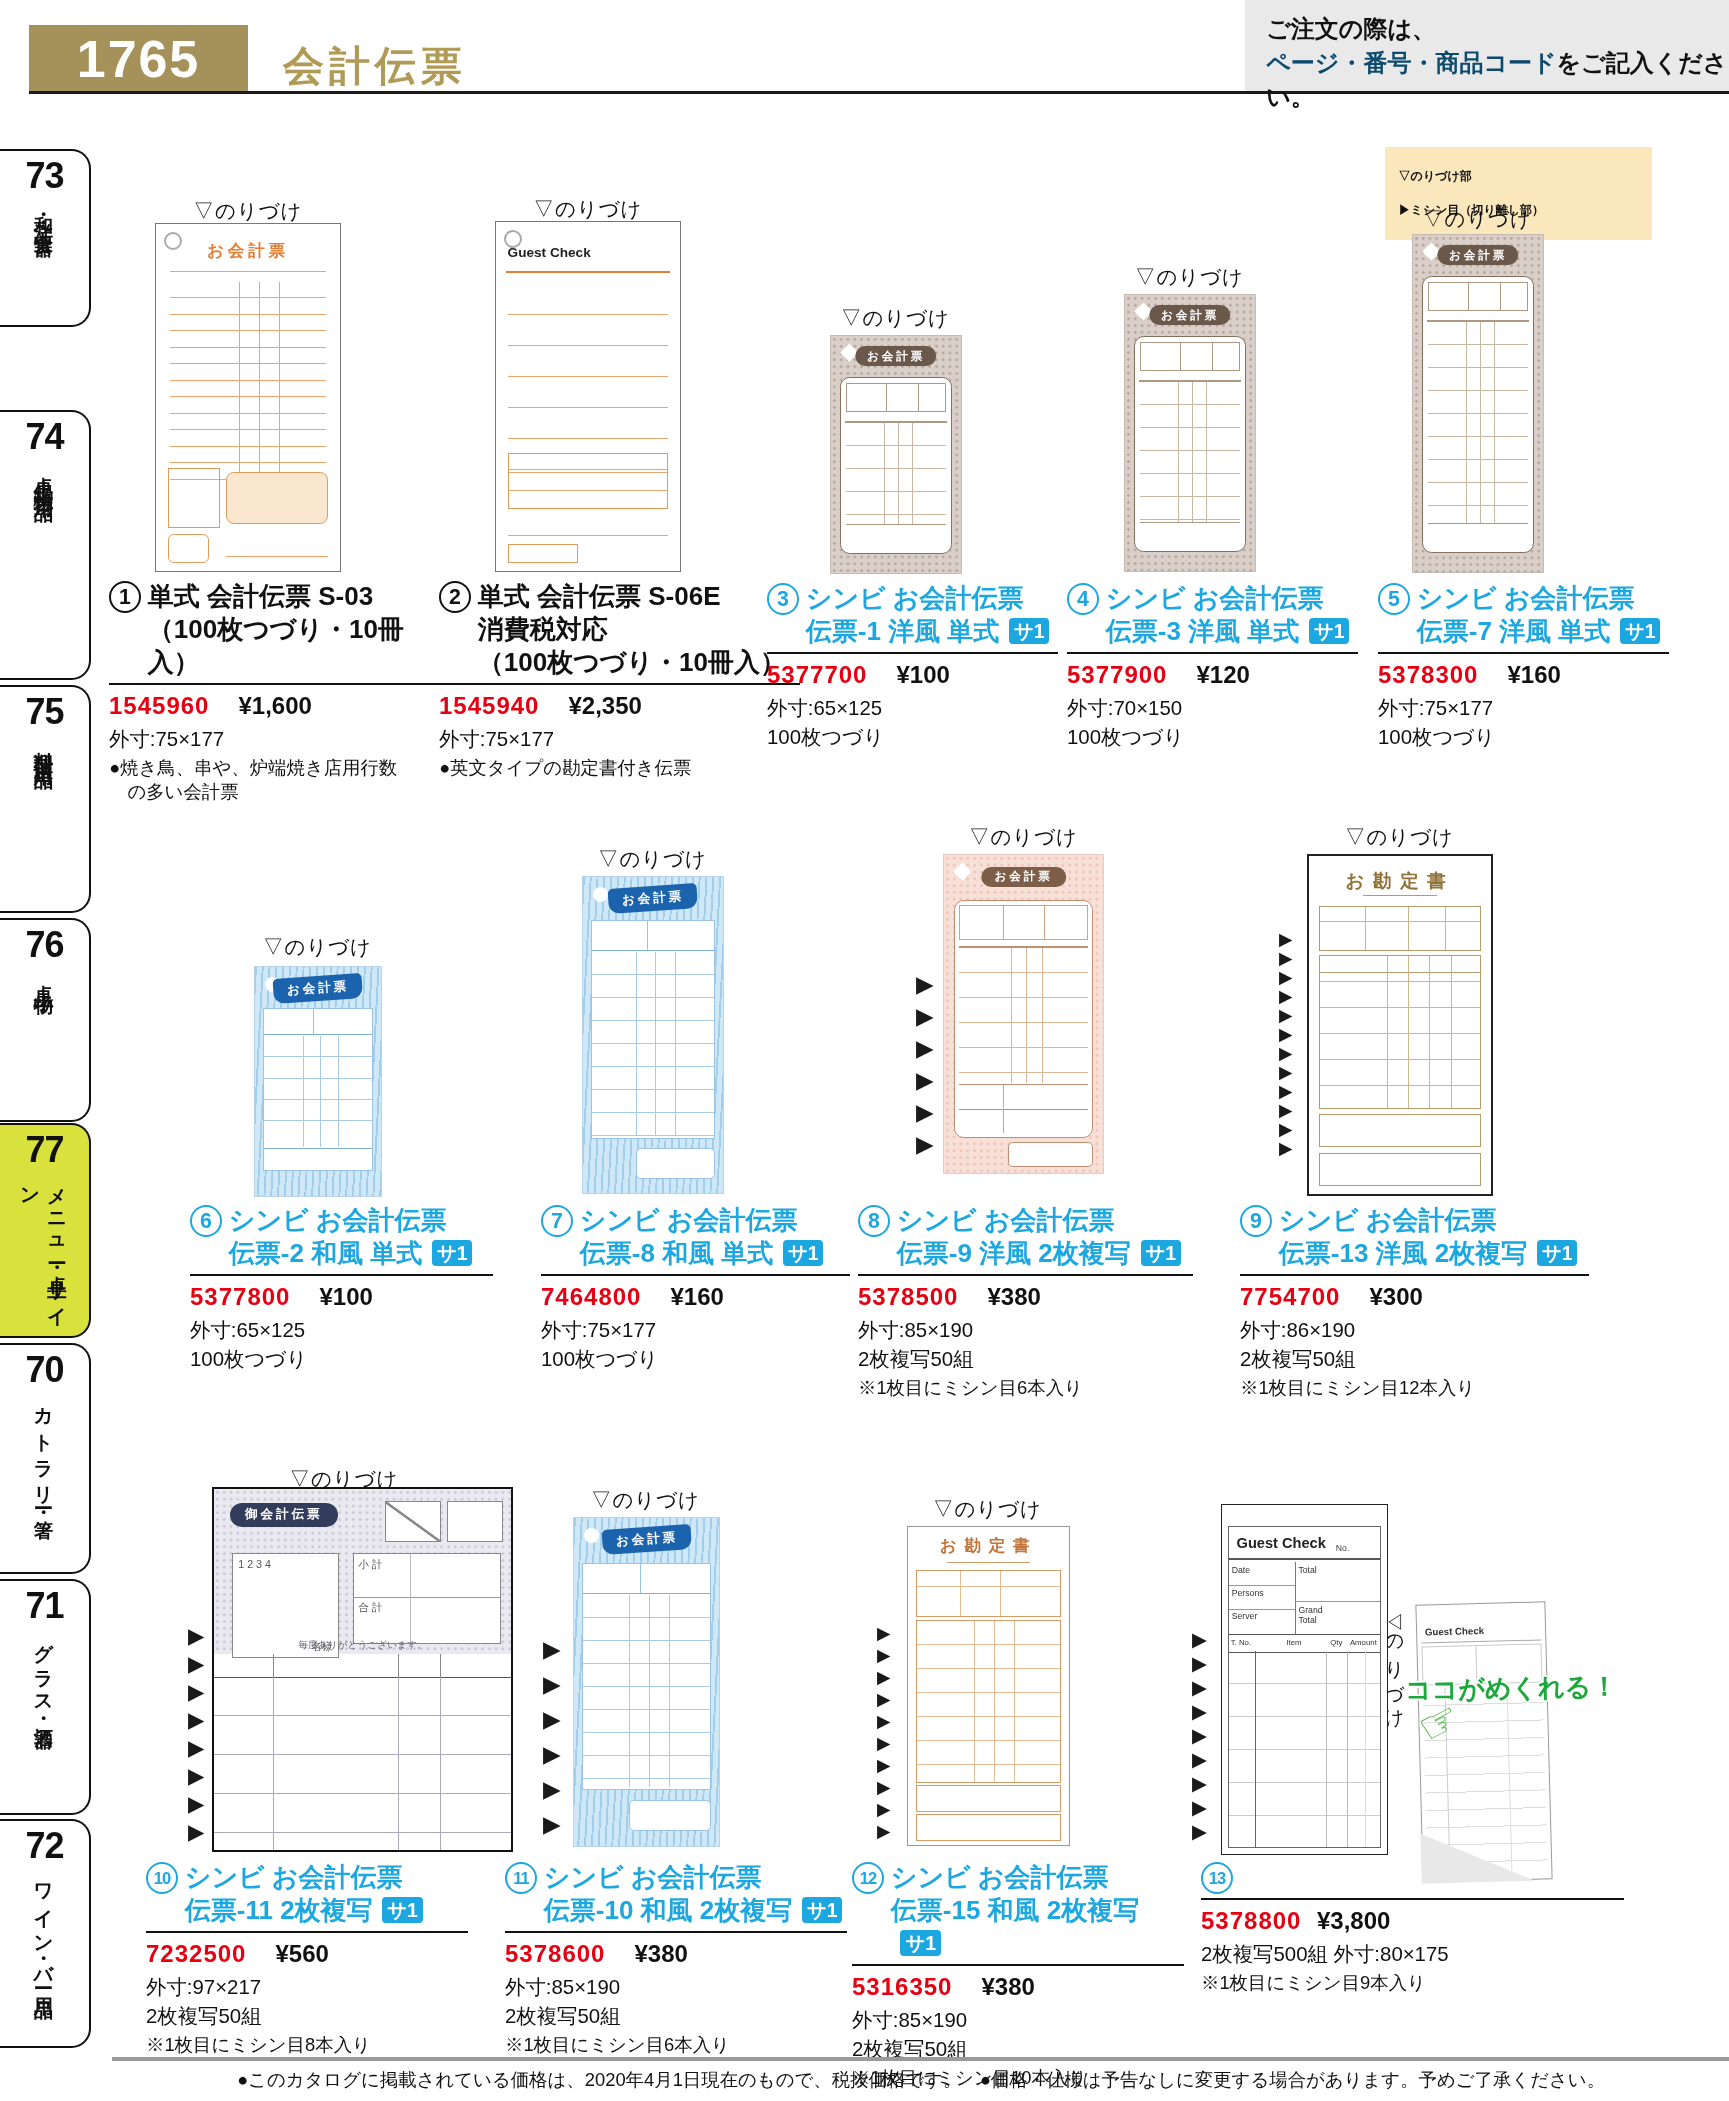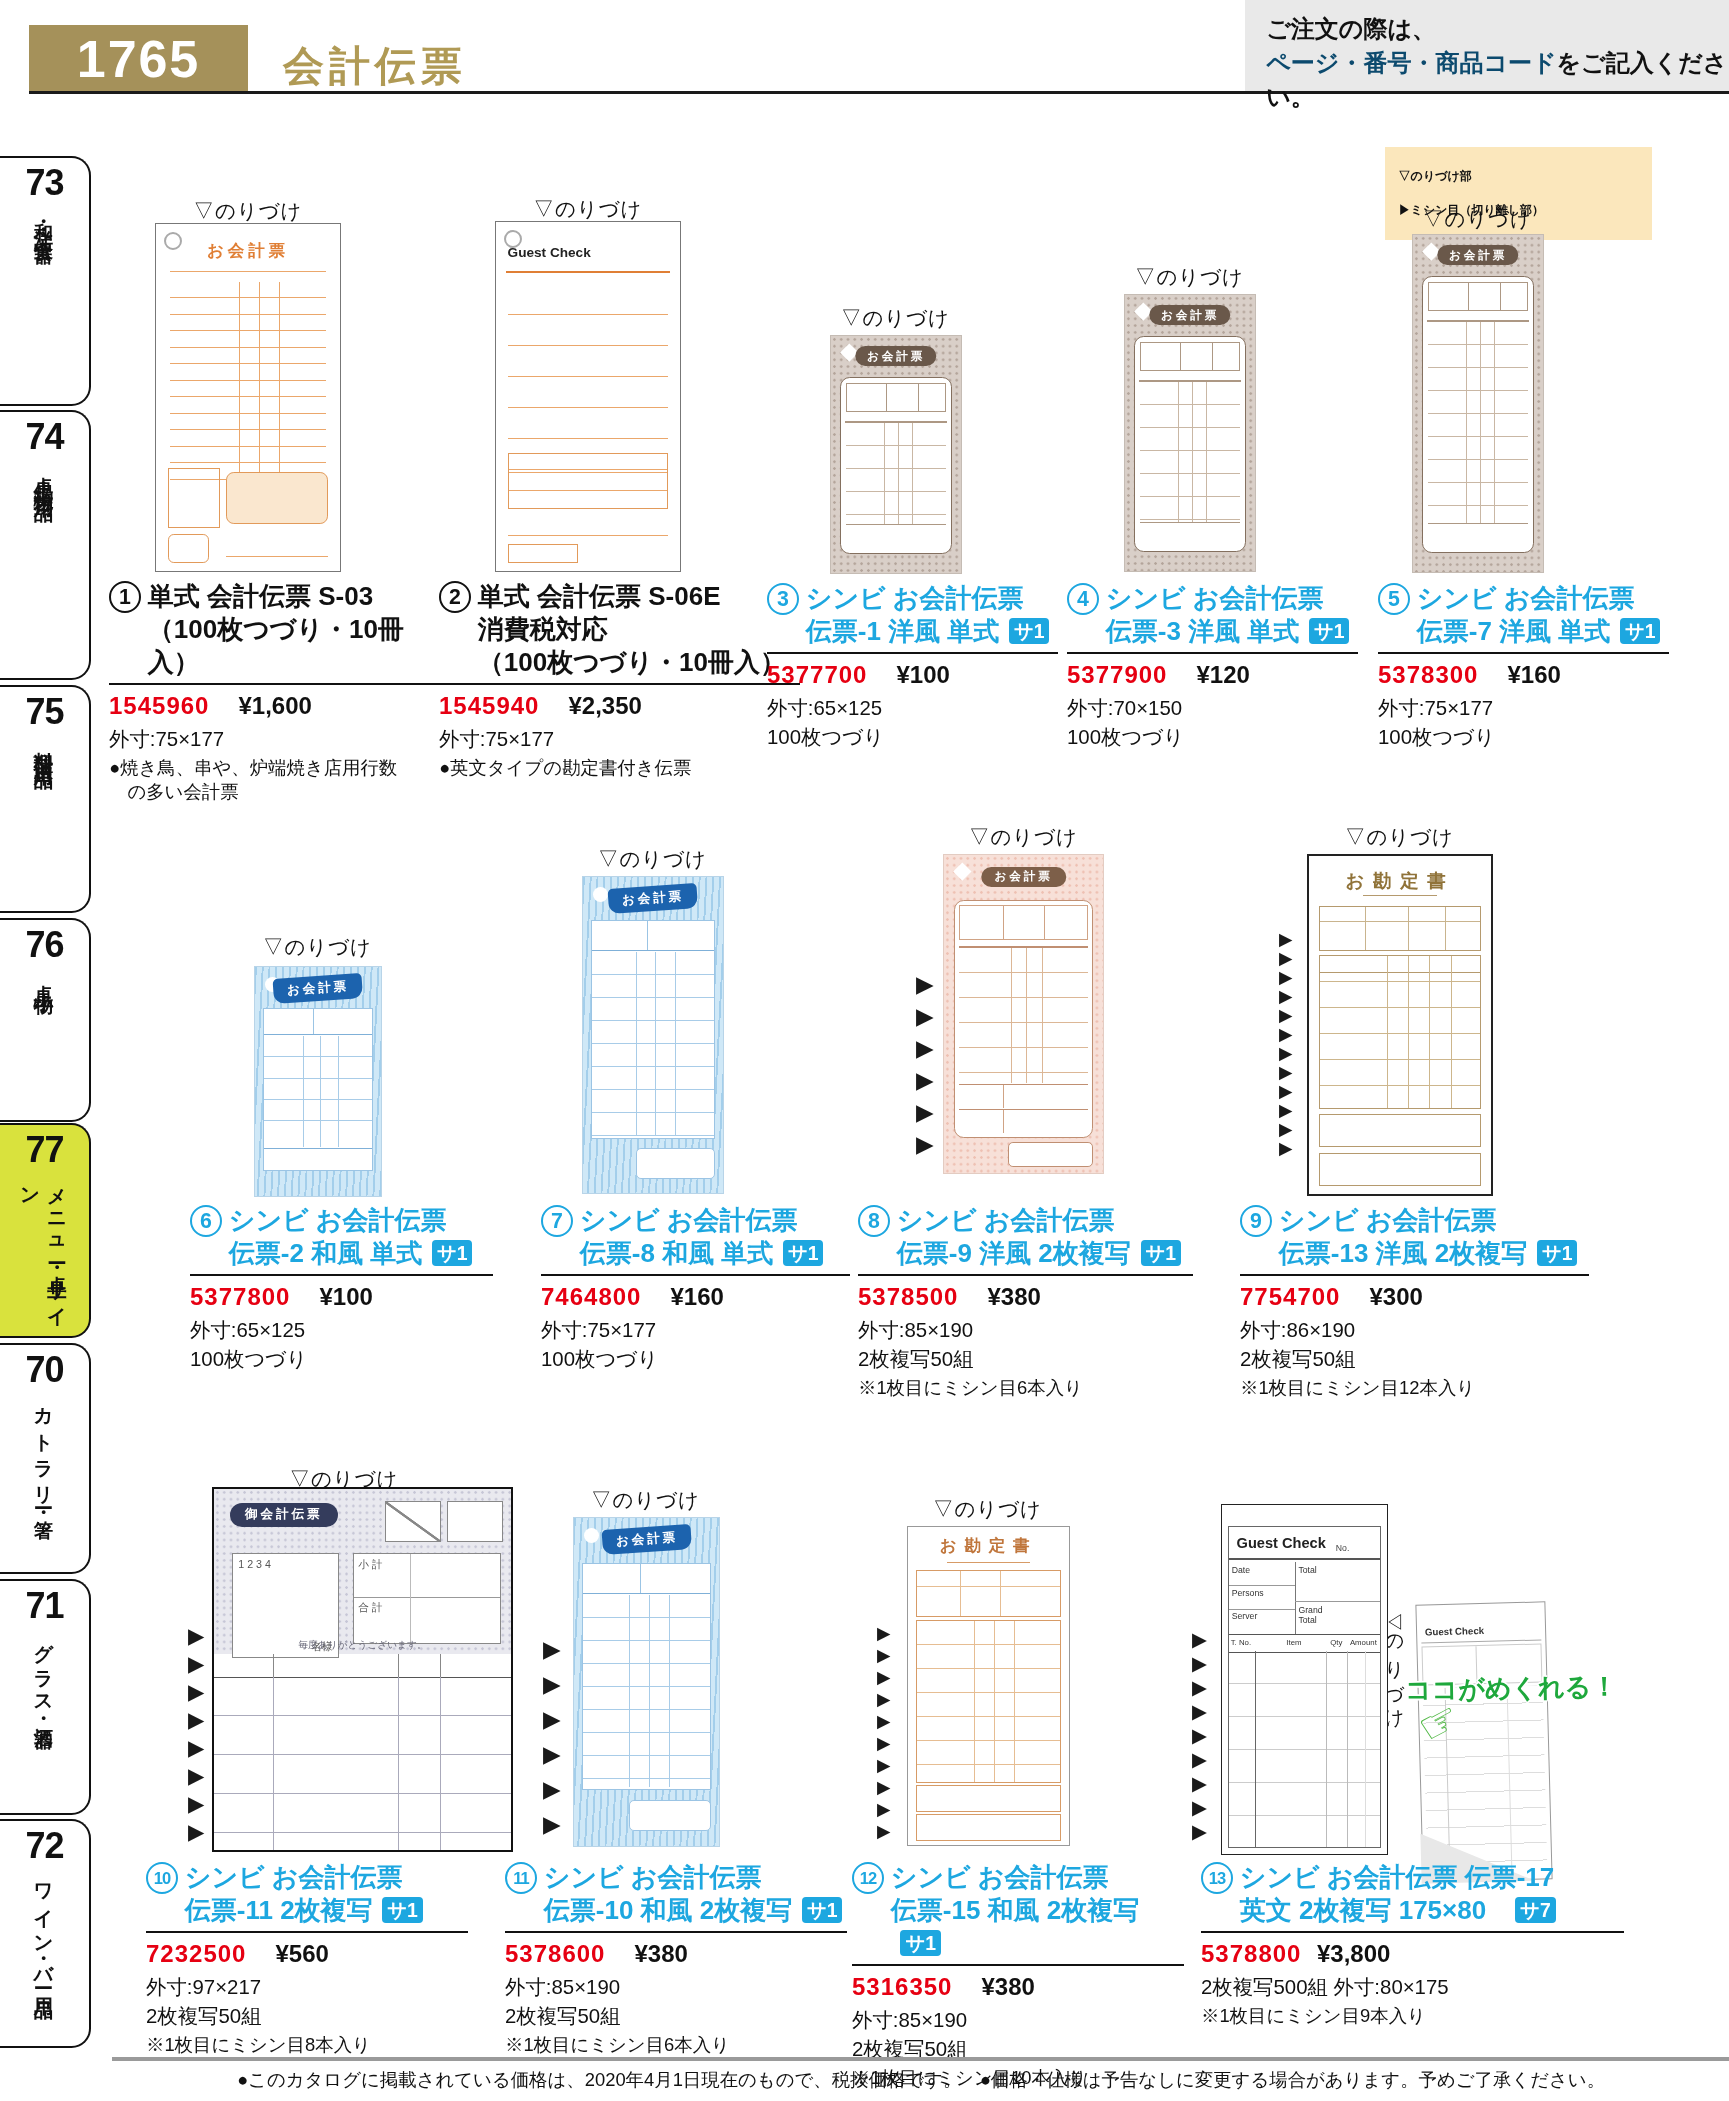--- a/index.html
+++ b/index.html
@@ -75,21 +75,21 @@
 <div id="headline"></div>
 <div id="orderbox">
   <div>ご注文の際は、</div>
   <div><span class="red">ページ・番号・商品コード</span><span>をご記入ください。</span></div>
 </div>
 <div id="legend">
   <div>▽のりづけ部</div>
   <div>▶ミシン目（切り離し部）</div>
 </div>
 
-<div class="tab" style="top:156px;height:250px">
+<div class="tab" style="top:149px;height:178px">
   <div class="tnum">73</div>
   <div class="tlabel">和・洋・中食器</div>
 </div>
 <div class="tab" style="top:410px;height:270px">
   <div class="tnum">74</div>
   <div class="tlabel">卓上鍋・焼物用品</div>
 </div>
 <div class="tab" style="top:685px;height:228px">
   <div class="tnum">75</div>
   <div class="tlabel">料理演出用品</div>
@@ -607,24 +607,20 @@
     </div>
   <div class="tunder"></div>
   <div class="crow"><span class="code">5316350</span><span class="price">¥380</span></div>
   <div class="spec">外寸:85×190</div>
   <div class="spec">2枚複写50組</div>
   <div class="note">※1枚目にミシン目10本入り</div>
 </div>
 <div class="prod" style="left:1201px;top:1861px;width:423px">
   <div class="trow">
       <span class="cnum sm">13</span>
-    <div class="tlines">
-        <div>シンビ お会計伝票 伝票-17</div>
-      <div><span>英文 2枚複写 175×80</span><span class="badge" style="margin-left:29px">サ7</span></div>
-      </div>
     </div>
   <div class="tunder"></div>
   <div class="crow"><span class="code" style="margin-right:15.5px">5378800</span><span class="price">¥3,800</span></div>
   <div class="spec">2枚複写500組 外寸:80×175</div>
   <div class="note">※1枚目にミシン目9本入り</div>
 </div>
 
 <div id="footline"></div>
 <div id="foottext">●このカタログに掲載されている価格は、2020年4月1日現在のもので、税抜価格です。　●価格・仕様は予告なしに変更する場合があります。予めご了承ください。</div>
 

